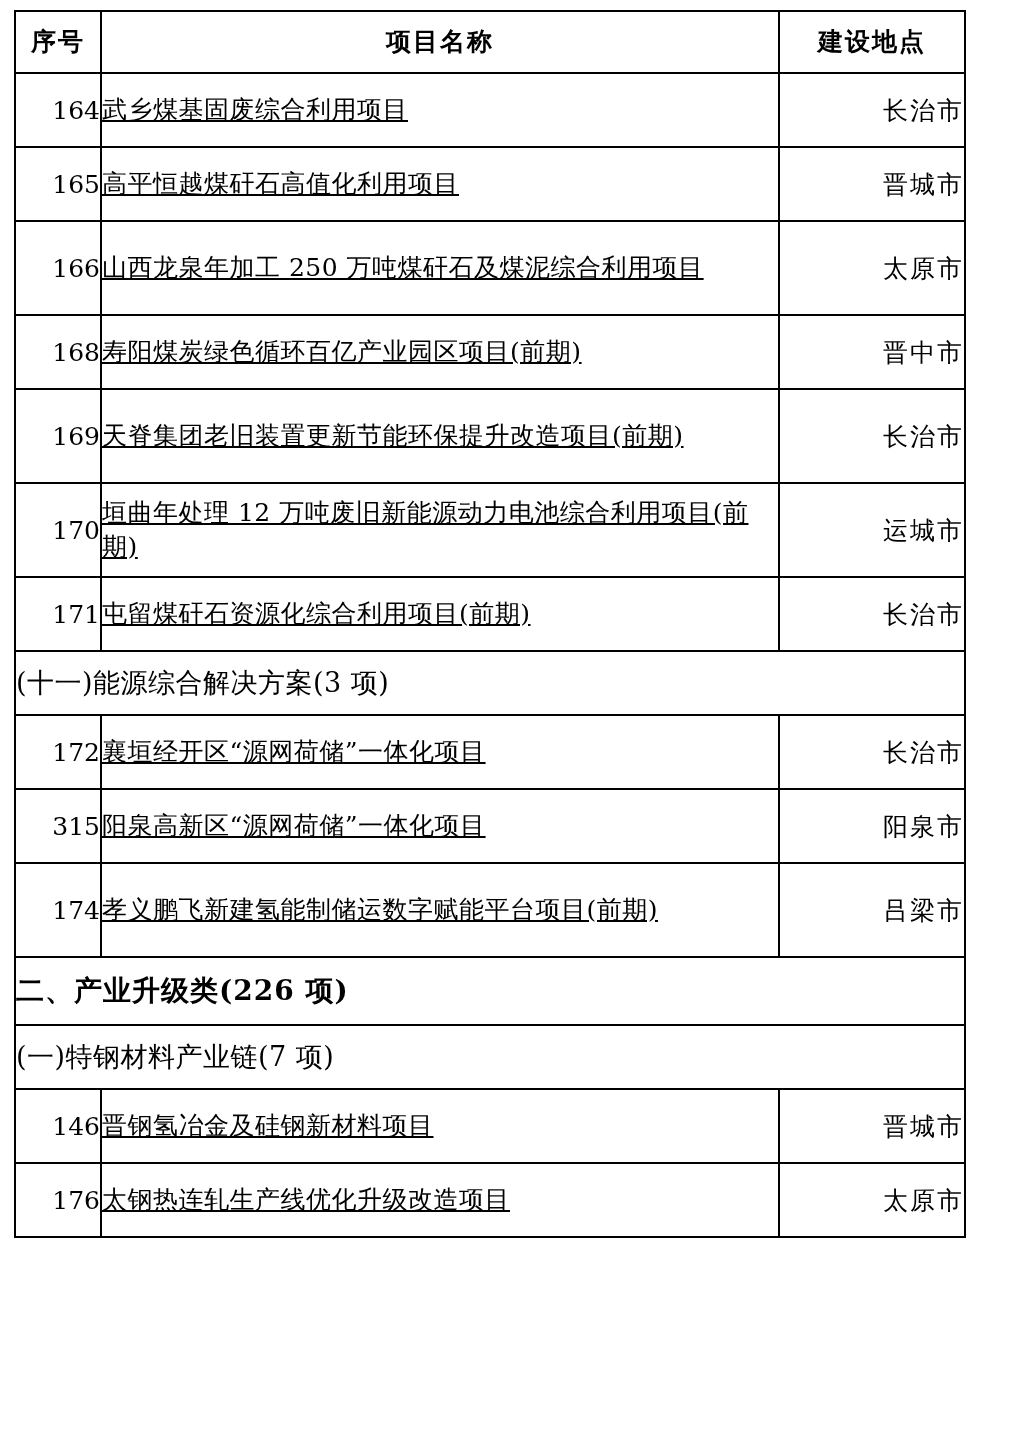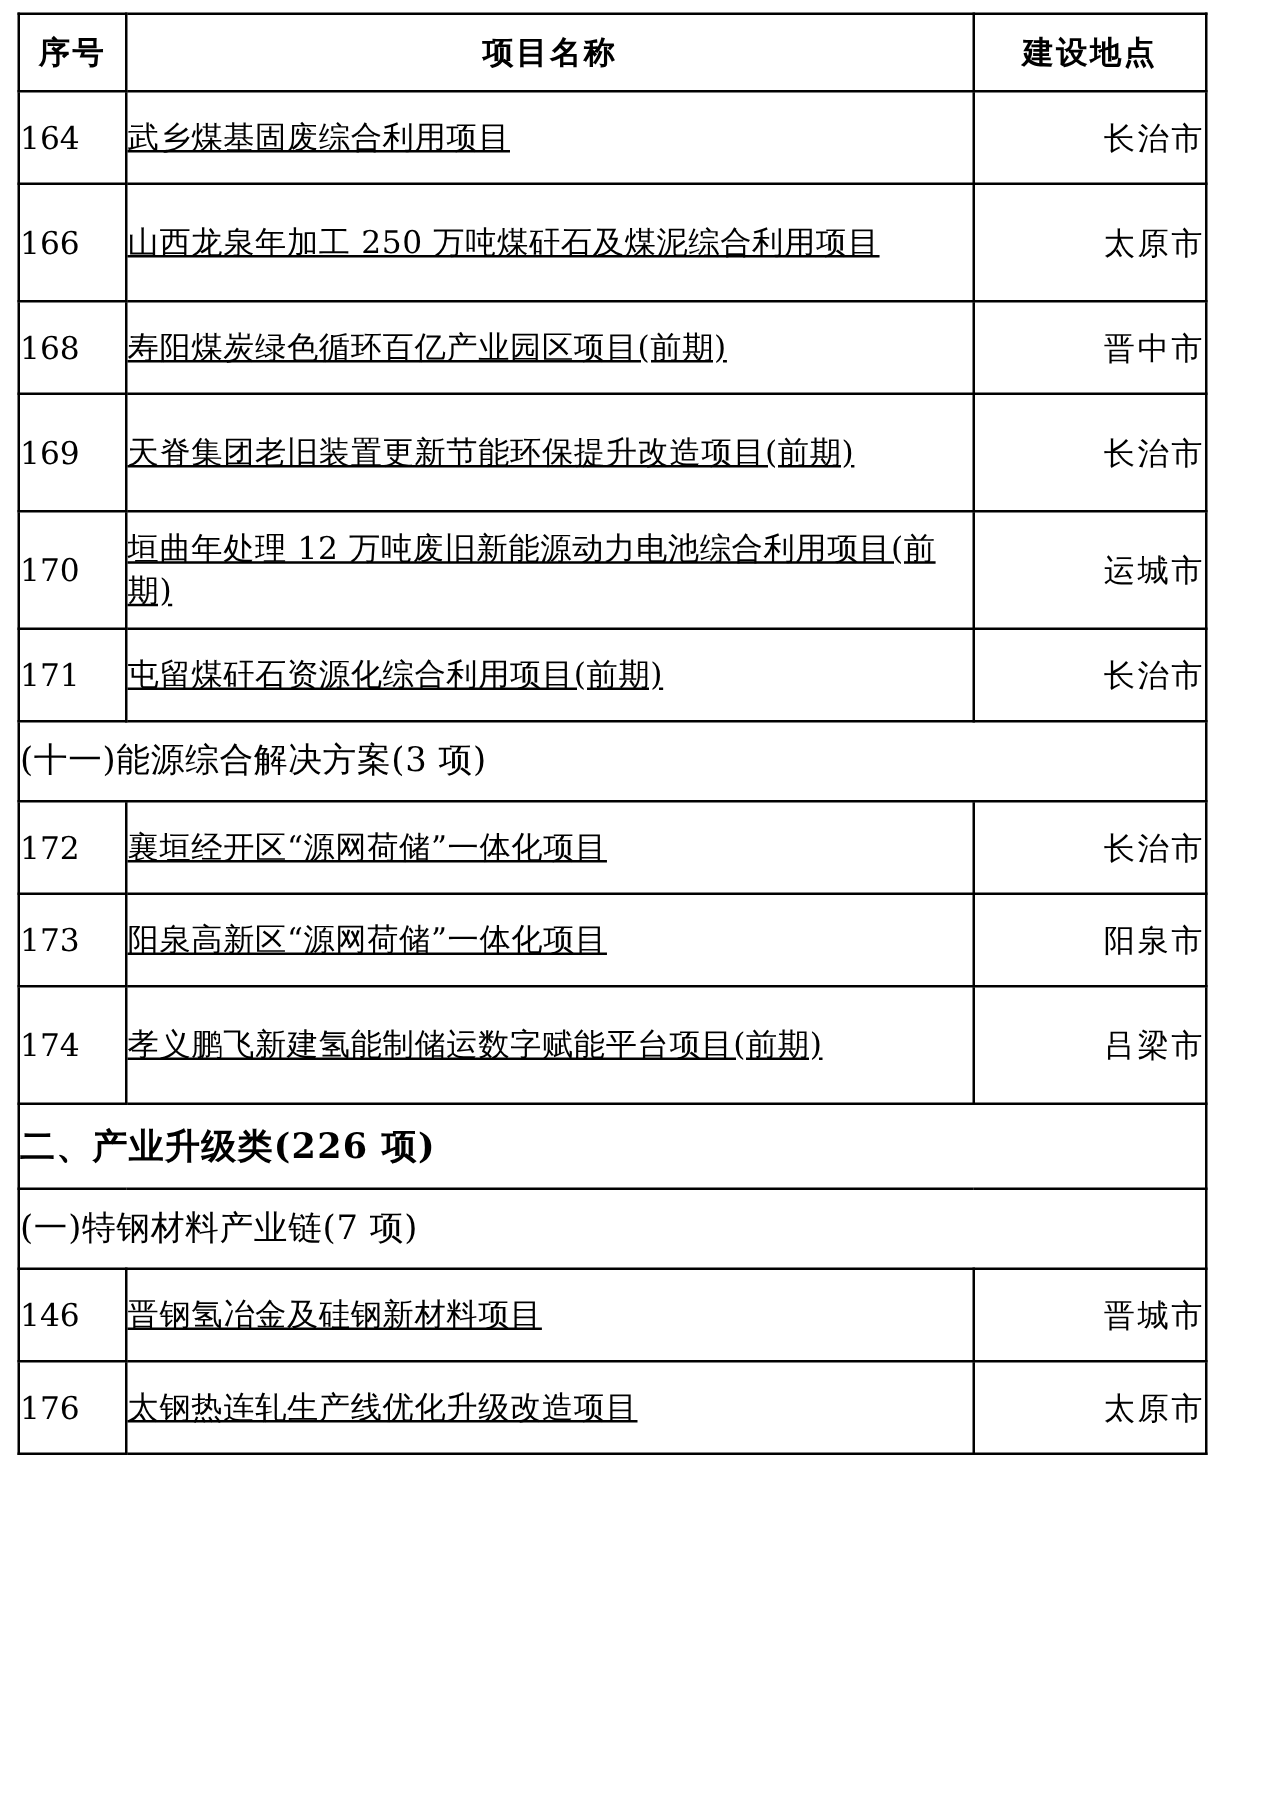--- a/index.html
+++ b/index.html
@@ -37,21 +37,21 @@
 
   .hdr-cell {
     text-align: center;
     font-size: 25px;
     font-weight: bold;
     letter-spacing: 2px;
     height: 60px;
     line-height: 60px;
   }
   .no-cell {
-    text-align: left;
+    text-align: right;
     font-size: 25px;
     height: 72px;
   }
   .name-cell {
     font-size: 25px;
     padding: 6px 8px 6px 14px;
     line-height: 1.38;
     letter-spacing: 0.5px;
     height: 72px;
     text-decoration: underline;
@@ -98,20 +98,25 @@
         <td class="hdr-cell">项目名称</td>
         <td class="hdr-cell">建设地点</td>
       </tr>
 
       <tr>
         <td class="no-cell">164</td>
         <td class="name-cell">武乡煤基固废综合利用项目</td>
         <td class="place-cell">长治市</td>
       </tr>
 
+      <tr>
+        <td class="no-cell">165</td>
+        <td class="name-cell">高平恒越煤矸石高值化利用项目</td>
+        <td class="place-cell">晋城市</td>
+      </tr>
 
       <tr class="row-tall">
         <td class="no-cell">166</td>
         <td class="name-cell">山西龙泉年加工 250 万吨煤矸石及煤泥综合利用项目</td>
         <td class="place-cell">太原市</td>
       </tr>
 
 
       <tr>
         <td class="no-cell">168</td>
@@ -141,21 +146,21 @@
         <td class="section-cell" colspan="3">(十一)能源综合解决方案(3 项)</td>
       </tr>
 
       <tr>
         <td class="no-cell">172</td>
         <td class="name-cell">襄垣经开区“源网荷储”一体化项目</td>
         <td class="place-cell">长治市</td>
       </tr>
 
       <tr>
-        <td class="no-cell">173</td>
+        <td class="no-cell">315</td>
         <td class="name-cell">阳泉高新区“源网荷储”一体化项目</td>
         <td class="place-cell">阳泉市</td>
       </tr>
 
       <tr class="row-tall">
         <td class="no-cell">174</td>
         <td class="name-cell">孝义鹏飞新建氢能制储运数字赋能平台项目(前期)</td>
         <td class="place-cell">吕梁市</td>
       </tr>
 

